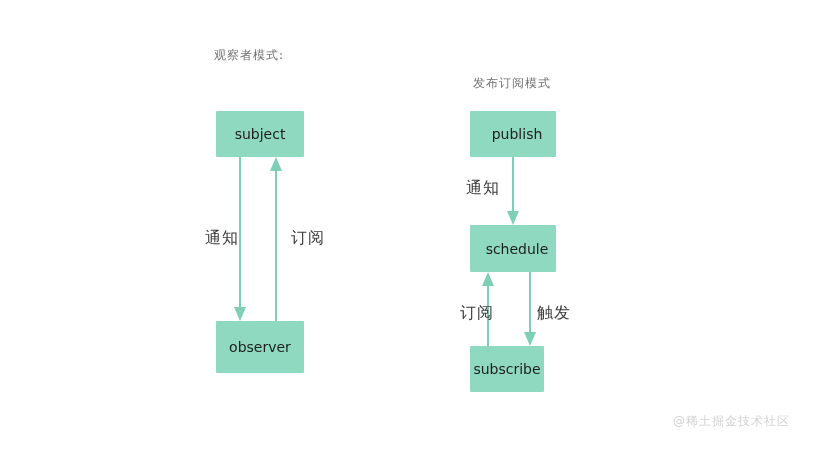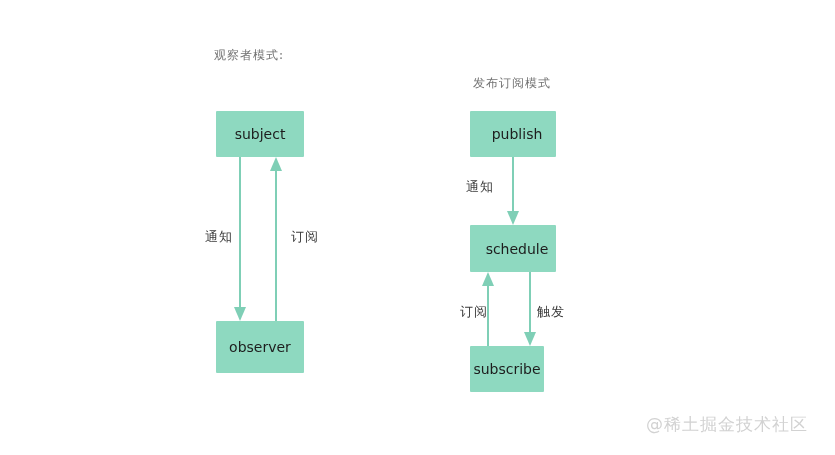--- a/index.html
+++ b/index.html
@@ -44,42 +44,42 @@
   }
   #node-subject   { left: 216px; top: 111px; width: 88px;  height: 46px; }
   #node-observer  { left: 216px; top: 321px; width: 88px;  height: 52px; }
   #node-publish   { left: 470px; top: 111px; width: 86px;  height: 46px; padding-left: 8px; }
   #node-schedule  { left: 470px; top: 225px; width: 86px;  height: 47px; padding-left: 8px; }
   #node-subscribe { left: 470px; top: 346px; width: 74px;  height: 46px; }
 
   .edge-label {
     position: absolute;
     font-family: "DejaVu Serif", serif;
-    font-size: 13px;
+    font-size: 16px;
     color: #3a3a3a;
     white-space: nowrap;
     letter-spacing: 1px;
   }
   #label-notify-left   { left: 205px; top: 228px; }
   #label-subscribe-left{ left: 291px; top: 228px; }
   #label-notify-right  { left: 466px; top: 178px; }
   #label-subscribe-right{ left: 460px; top: 303px; }
   #label-trigger-right { left: 537px; top: 303px; }
 
   #arrows {
     position: absolute;
     left: 0; top: 0;
     width: 835px; height: 455px;
   }
   .watermark {
     position: absolute;
-    left: 646px;
+    left: 673px;
     top: 413px;
     font-family: "DejaVu Sans", sans-serif;
-    font-size: 17px;
+    font-size: 12px;
     color: #d2d2d2;
     white-space: nowrap;
     letter-spacing: 1px;
   }
 </style>
 </head>
 <body>
 
 <div id="canvas">
 

